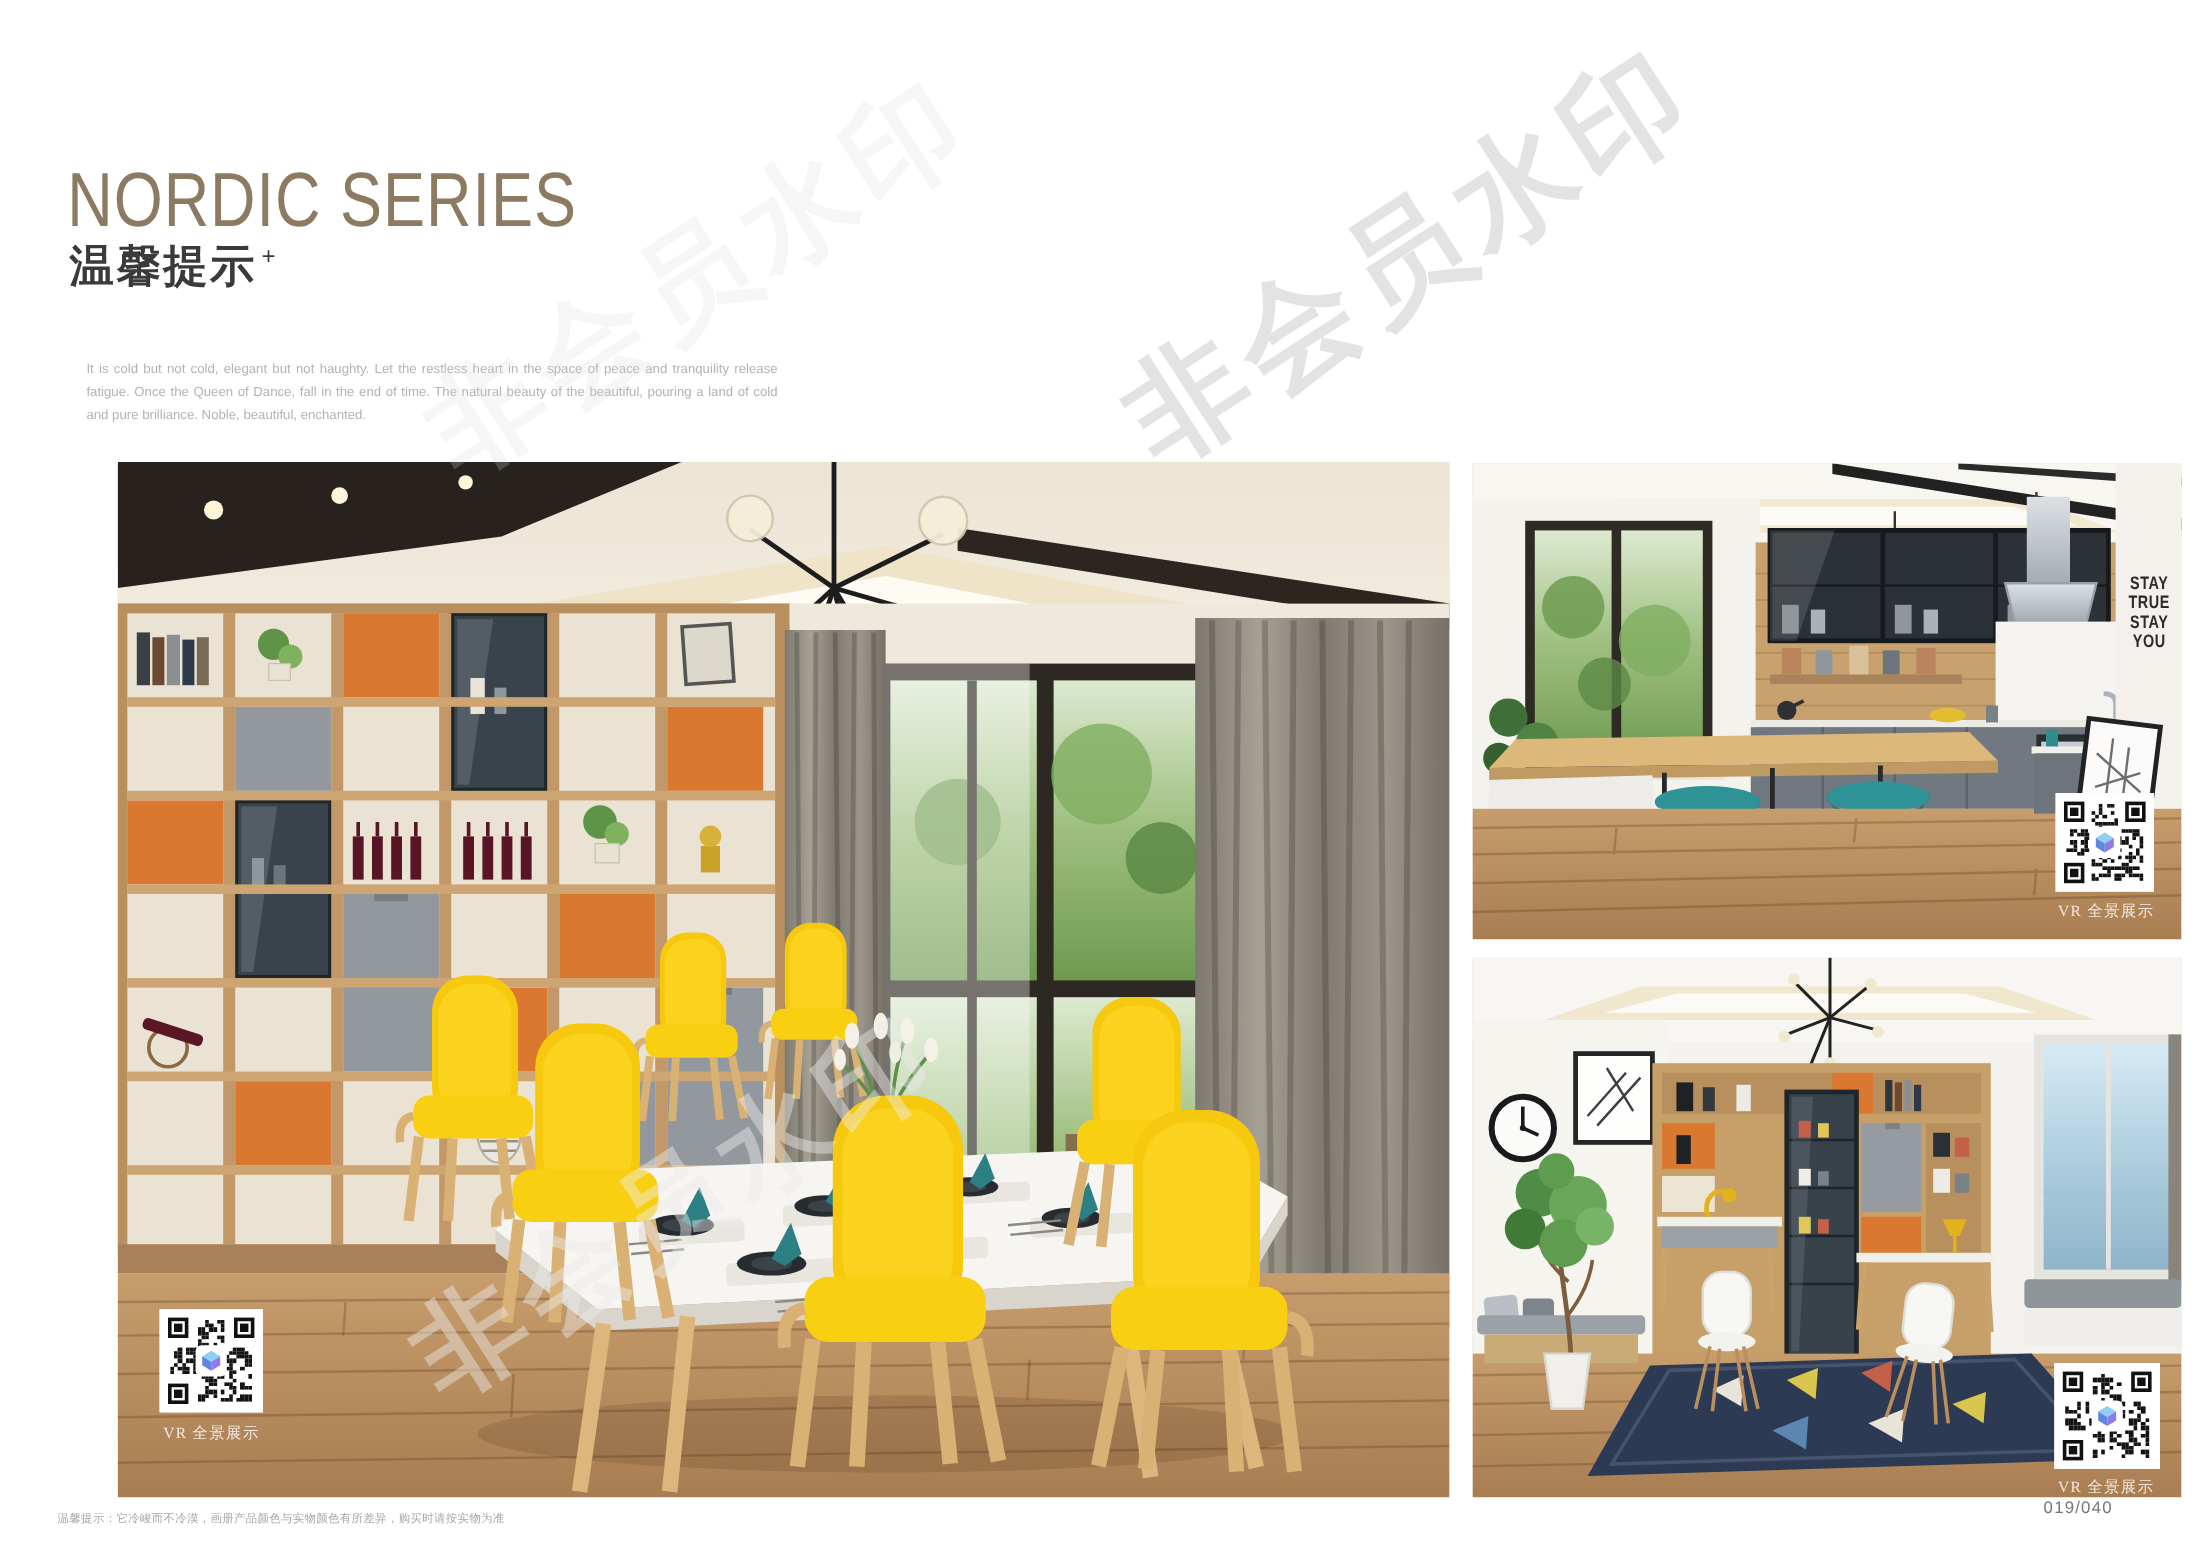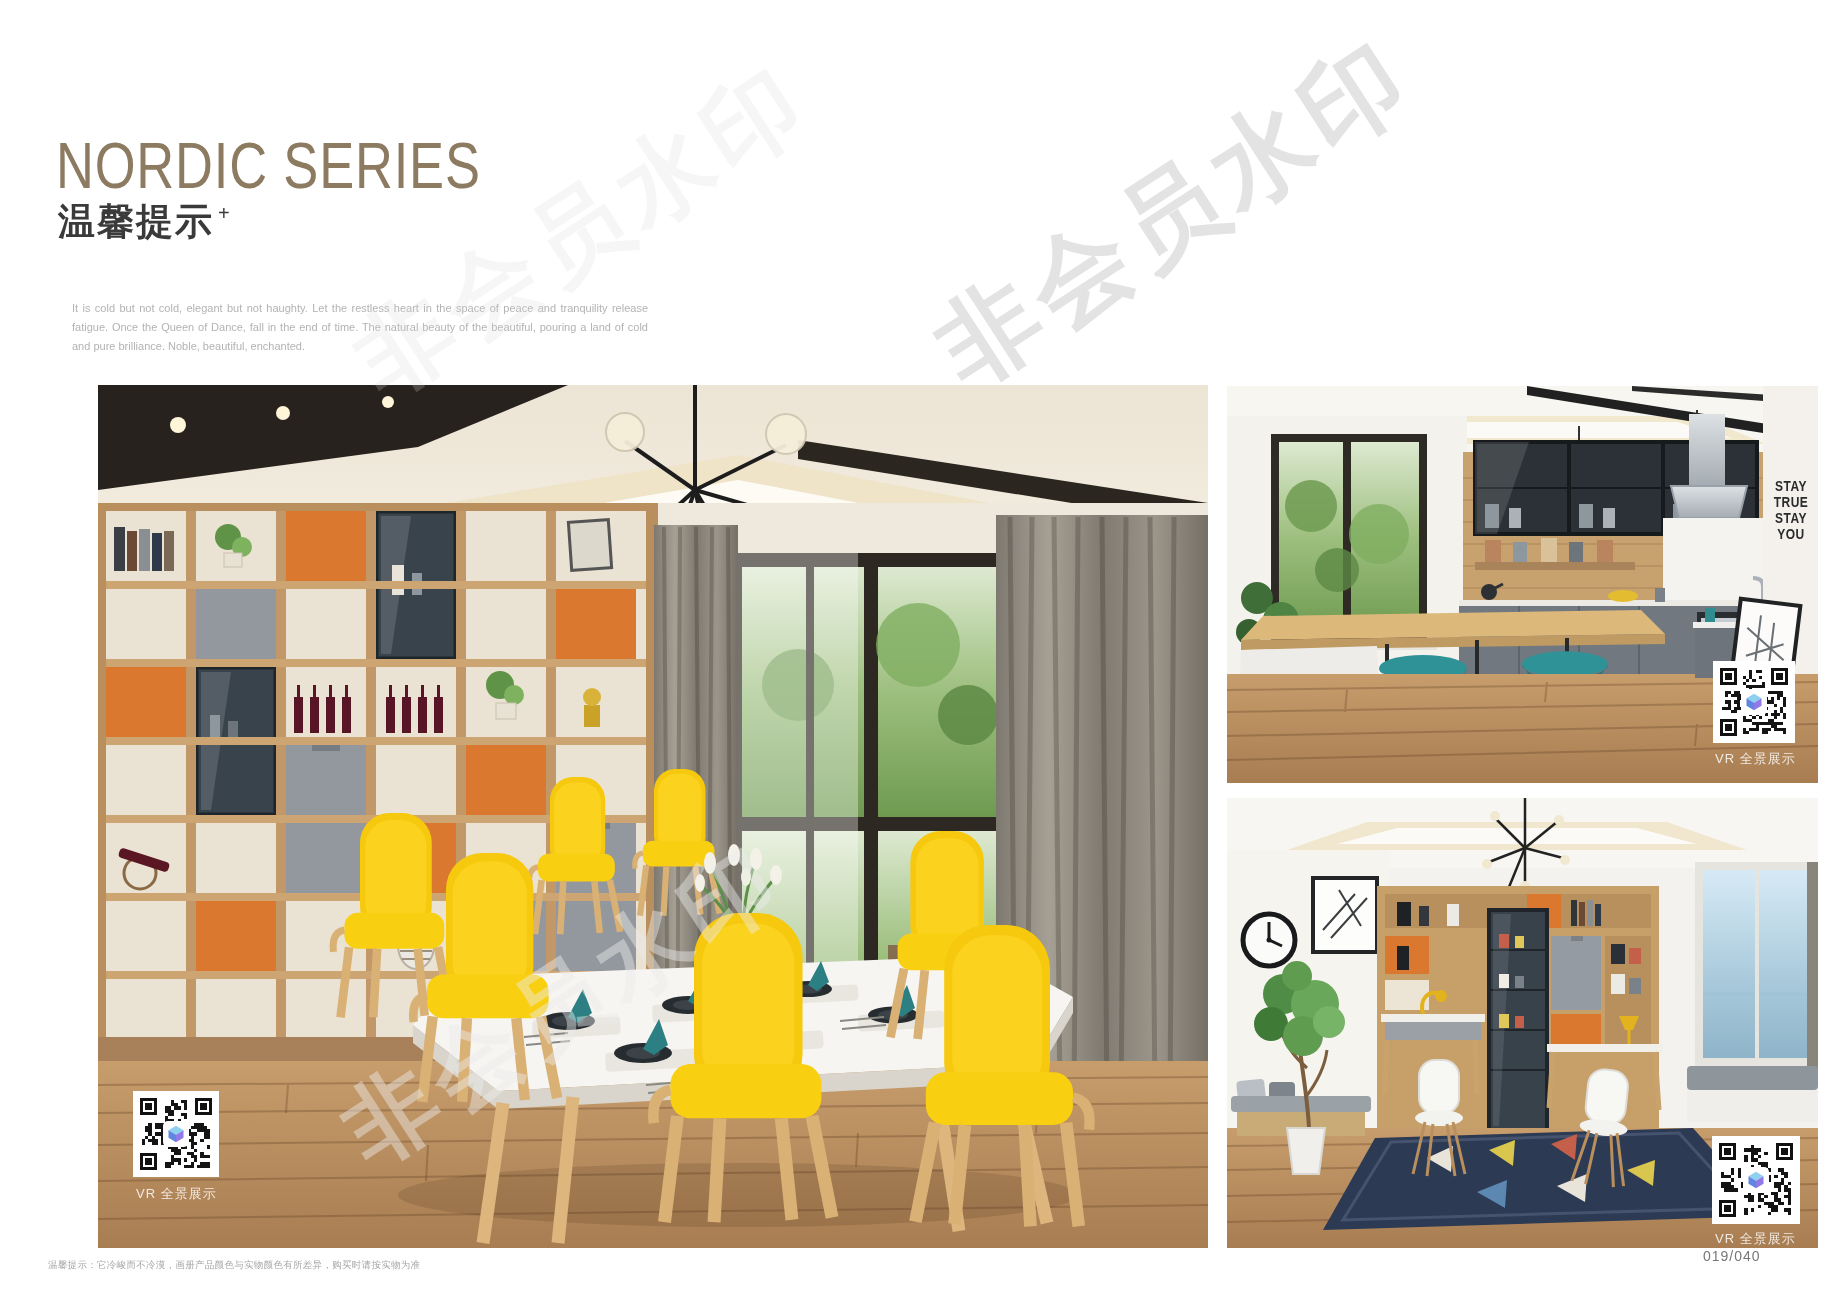--- a/index.html
+++ b/index.html
@@ -24,21 +24,21 @@
   .qr{position:absolute;background:#fff;border:4px solid #fff;box-sizing:border-box;}
   .qr-grid{position:absolute;inset:5px;display:grid;grid-template-rows:repeat(21,1fr);
            grid-template-columns:repeat(21,1fr);}
   .qr-grid i{background:#141414;display:block;}
   .qf{position:absolute;width:17px;height:17px;border:3px solid #111;background:#fff;box-sizing:border-box;}
   .qf::after{content:"";position:absolute;inset:2px;background:#111;}
   .qf1{left:3px;top:3px}.qf2{right:3px;top:3px}.qf3{left:3px;bottom:3px}
   .qr-logo{position:absolute;left:50%;top:50%;width:26px;height:26px;margin:-13px 0 0 -13px;
            background:#fff;border-radius:5px;display:flex;align-items:center;justify-content:center;}
   .qr-logo svg{width:20px;height:20px;}
-  .vr-label{position:absolute;font-size:13px;letter-spacing:1px;color:rgba(255,255,255,.82);white-space:nowrap;}
+  .vr-label{position:absolute;font-size:13px;letter-spacing:1px;color:rgba(255,255,255,.82);white-space:nowrap;font-family:Liberation Serif, serif;}
   
   .wall-art{position:absolute;left:546px;top:92px;width:36px;text-align:center;color:#2a2b2d;
             font-weight:700;font-size:12px;line-height:13px;transform:scaleY(1.25);transform-origin:top;
             letter-spacing:.5px;}
   
   .wm{position:absolute;white-space:nowrap;font-weight:700;pointer-events:none;z-index:9;
       transform:rotate(-33deg);letter-spacing:8px;}
   .wm-top{left:905px;top:147px;font-size:100px;color:#cdcdcd;opacity:.55;}
   .wm-mid{left:325px;top:168px;font-size:95px;color:#d8d8d8;opacity:.22;}
   .wm-bottom{left:313px;top:943px;font-size:92px;color:#ececec;opacity:.45;}

